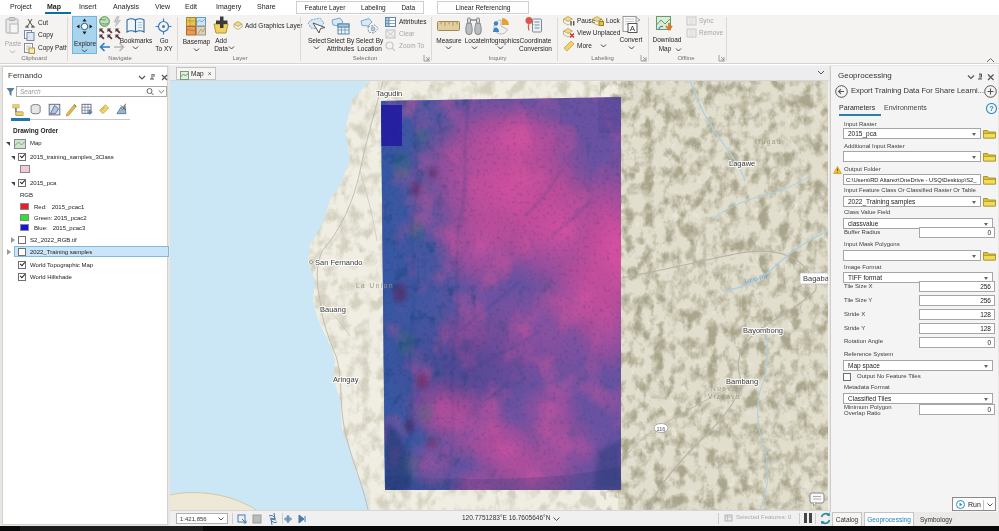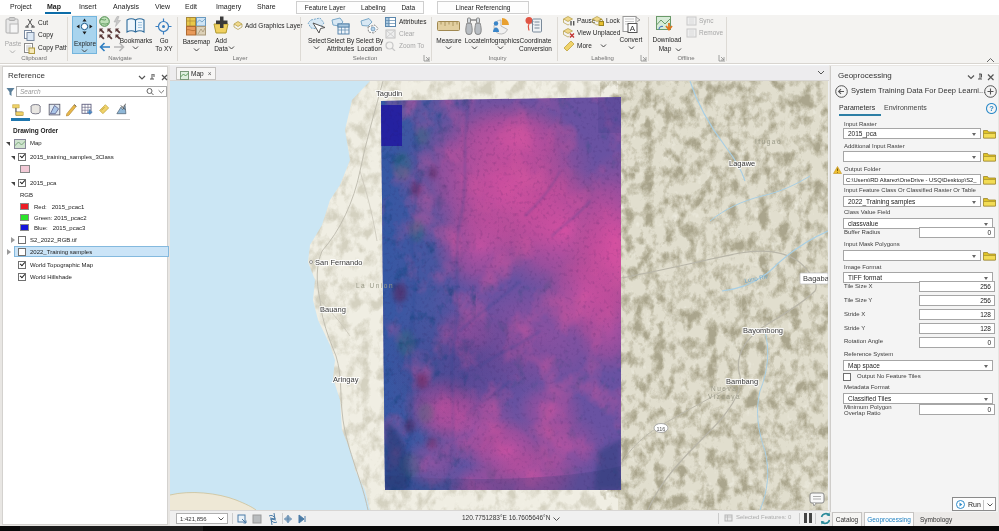--- a/index.html
+++ b/index.html
@@ -341,21 +341,21 @@
   <div class="rsep" style="left:177px;"></div>
   <div class="rsep" style="left:300px;"></div>
   <div class="rsep" style="left:431px;"></div>
   <div class="rsep" style="left:557px;"></div>
   <div class="rsep" style="left:648px;"></div>
   <div class="rsep" style="left:726px;"></div>
 </div>
 
 <div id="ws" class="abs">
   <div id="lp" class="abs">
-    <div class="hdr">Reference</div>
+    <div class="hdr">Fernando</div>
     <svg class="svgicon" style="left:135px;top:7px" width="30" height="8" viewBox="0 0 30 8">
           <path d="M1,2 l3,3 3,-3" stroke="#555" fill="none" stroke-width="1.2"></path>
           <path d="M14,0 v5 M12,5 h4 M14,0 h2 v3" stroke="#555" fill="none" stroke-width="1"></path>
           <path d="M24,1 l5,5 M29,1 l-5,5" stroke="#555" fill="none" stroke-width="1.2"></path>
         </svg>
     <svg class="svgicon" style="left:3px;top:20px" width="9" height="10" viewBox="0 0 9 10">
           <path d="M0.5,1 h8 l-3,4 v4 l-2,-1.5 v-2.5 z" fill="#5a7f9a"></path>
         </svg>
     <div id="lsearch">Search</div>
     <svg class="svgicon" style="left:143px;top:21px" width="20" height="8" viewBox="0 0 20 8">
@@ -659,21 +659,21 @@
     <div class="hdr">Geoprocessing</div>
     <svg class="svgicon" style="left:136px;top:7px" width="28" height="9" viewBox="0 0 28 9">
           <path d="M1,2.5 l3,3 3,-3" stroke="#555" fill="none" stroke-width="1.2"></path>
           <path d="M13,1 v5 M11,6 h4 M12,1 h2.5 v3.5" stroke="#555" fill="none" stroke-width="1"></path>
           <path d="M21,1.5 l5.5,5.5 M26.5,1.5 L21,7" stroke="#555" stroke-width="1.2"></path>
         </svg>
     <svg class="svgicon" style="left:4px;top:19px" width="13" height="13" viewBox="0 0 13 13">
           <circle cx="6.5" cy="6.5" r="5.8" fill="none" stroke="#555" stroke-width="1"></circle>
           <path d="M9,6.5 h-5 m2,-2.4 l-2.4,2.4 2.4,2.4" stroke="#555" fill="none" stroke-width="1.1"></path>
         </svg>
-    <div class="abs" style="left:20px;top:20px;font-size:7.5px;color:#333;white-space:nowrap;">System Training Data For Deep Learni...</div>
+    <div class="abs" style="left:20px;top:20px;font-size:7.5px;color:#333;white-space:nowrap;">Export Training Data For Share Learni...</div>
     <svg class="svgicon" style="left:153px;top:19px" width="13" height="13" viewBox="0 0 13 13">
           <circle cx="6.5" cy="6.5" r="5.8" fill="none" stroke="#555" stroke-width="1"></circle>
           <path d="M6.5,3.5 v6 M3.5,6.5 h6" stroke="#555" stroke-width="1.1"></path>
         </svg>
     <div class="abs" style="left:8px;top:38px;font-size:7px;color:#2b2b2b;">Parameters</div>
     <div class="abs" style="left:8px;top:48px;width:42px;height:2px;background:#2e7fa5"></div>
     <div class="abs" style="left:53px;top:38px;font-size:7px;color:#444;">Environments</div>
     <svg class="svgicon" style="left:155px;top:37px" width="11" height="11" viewBox="0 0 11 11">
           <circle cx="5.5" cy="5.5" r="5" fill="none" stroke="#2d8bc9" stroke-width="1.1"></circle>
           <text x="5.5" y="8" font-size="7.5" fill="#2d8bc9" text-anchor="middle" font-weight="bold">?</text>

